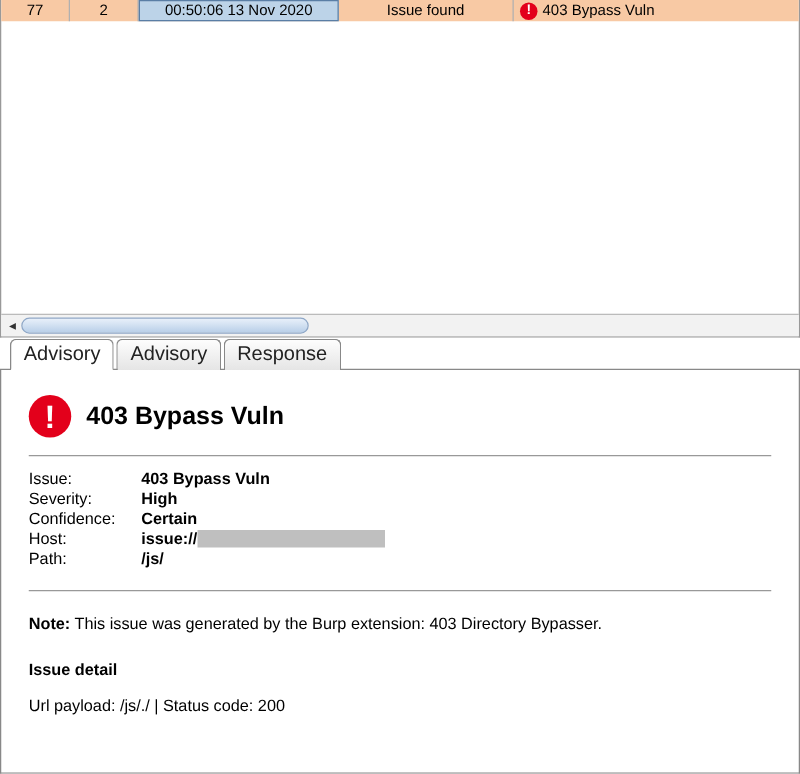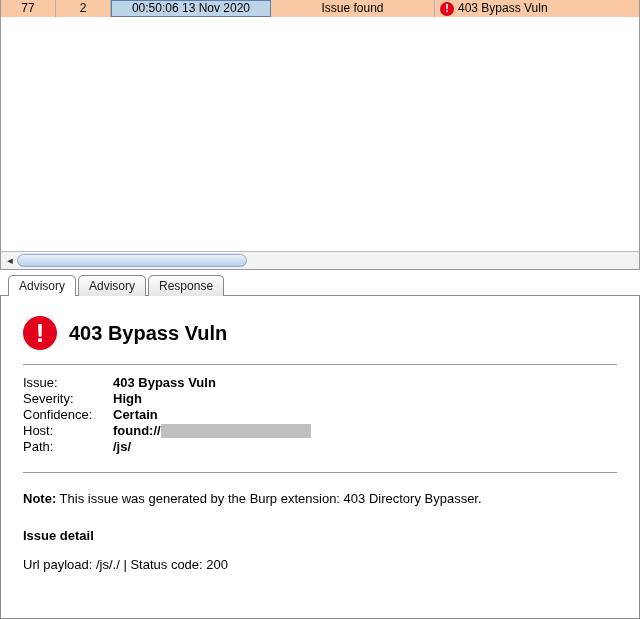--- a/index.html
+++ b/index.html
@@ -36,21 +36,21 @@
   }
   .cell.sel {
     background: #bcd3e8;
     border: 1px solid #5a7ea5;
     padding: 0 4px;
     line-height: 15px;
   }
   .c0 { width: 55px; }
   .c1 { width: 55px; }
   .c2 { width: 160px; }
-  .c3 { width: 164px; }
+  .c3 { width: 140px; }
   .c4 { flex: 1; display: flex; align-items: center; gap: 4px; border-right: none;}
   .row-empty {
     flex: 1;
     background: #fff;
   }
 
   .issue-icon-sm {
     width: 14px; height: 14px;
     border-radius: 50%;
     background: #e3001b;
@@ -100,21 +100,21 @@
     left: 0; right: 0; bottom: 0;
     height: 1px;
     background: #888;
   }
   .tab {
     padding: 3px 10px 3px 10px;
     border: 1px solid #888;
     border-bottom: none;
     border-radius: 5px 5px 0 0;
     background: linear-gradient(#fdfdfd, #e5e5e5);
-    font-size: 12px;
+    font-size: 16px;
     color: #222;
     position: relative;
     z-index: 1;
     cursor: pointer;
   }
   .tab.active {
     background: #fff;
     z-index: 2;
   }
   .tab.active::after {
@@ -234,21 +234,21 @@
     <div class="kv-value">403 Bypass Vuln</div>
 
     <div class="kv-label">Severity:</div>
     <div class="kv-value">High</div>
 
     <div class="kv-label">Confidence:</div>
     <div class="kv-value">Certain</div>
 
     <div class="kv-label">Host:</div>
     <div class="kv-value host">
-      <span>found://</span>
+      <span>issue://</span>
       <span class="redact"></span>
     </div>
 
     <div class="kv-label">Path:</div>
     <div class="kv-value">/js/</div>
   </div>
 
   <hr class="sep">
 
   <div class="note-line">

